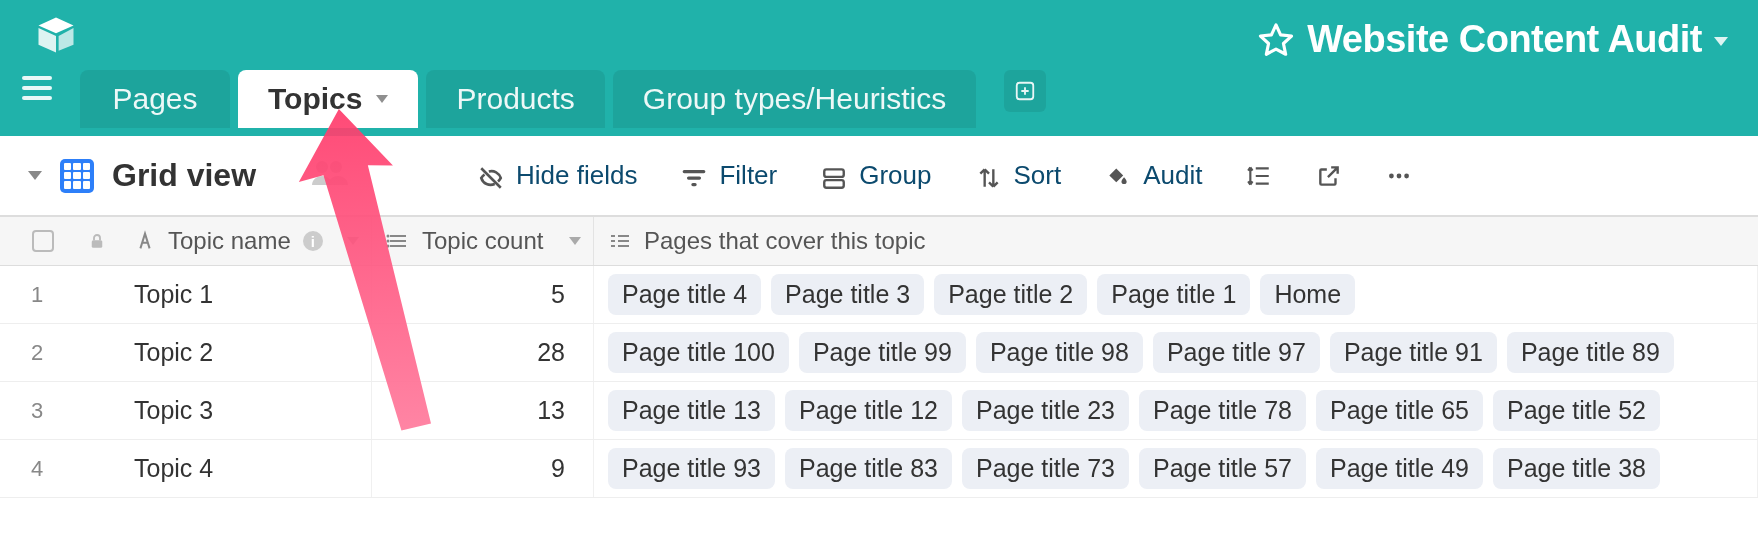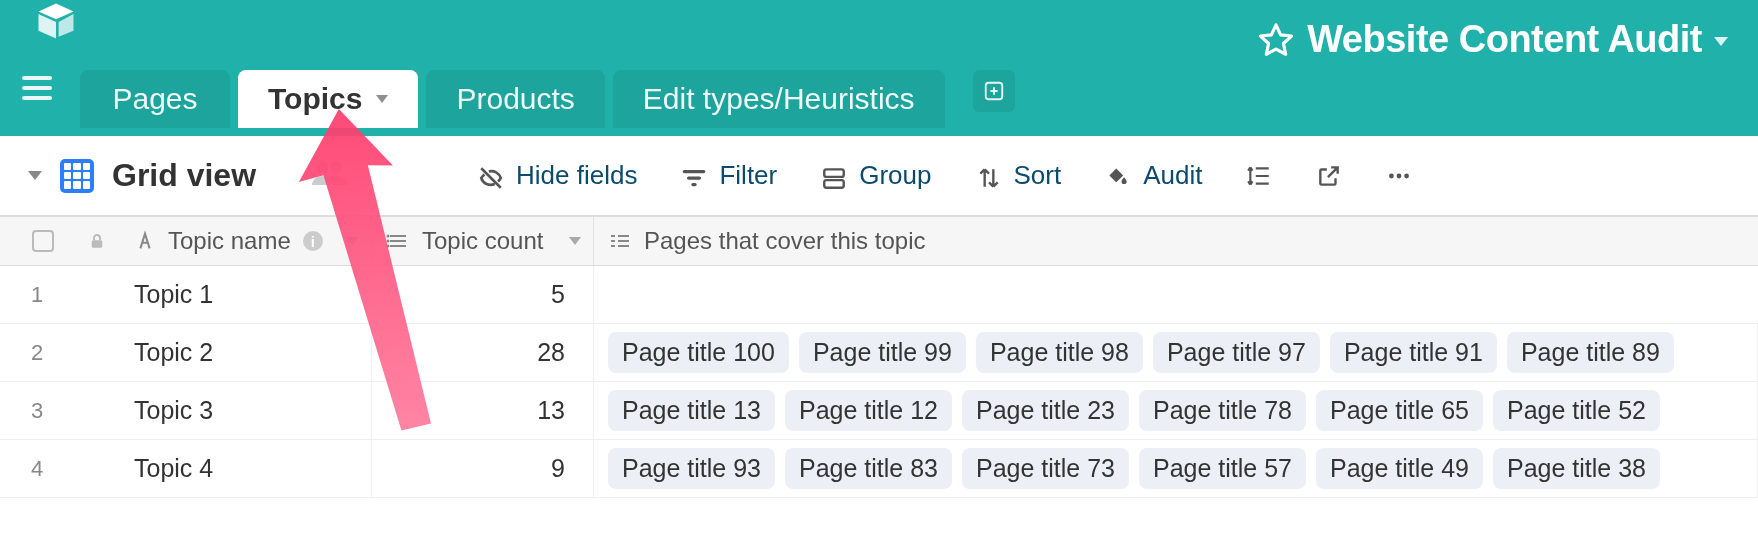--- a/index.html
+++ b/index.html
@@ -1,20 +1,20 @@
 <!DOCTYPE html>
 <html><head>
 <meta charset="utf-8">
 <style>
   * { box-sizing: border-box; margin: 0; padding: 0; }
   html, body { width: 1758px; height: 558px; font-family: -apple-system, BlinkMacSystemFont, "Segoe UI", Helvetica, Arial, sans-serif; overflow: hidden; background: #fff; }
   
   
   .header { background: #20b2aa; color: #fff; width: 100%; position: relative; }
-  .header-top { height: 70px; display: flex; padding: 0 20px; }
+  .header-top { height: 70px; display: flex; align-items: center; padding: 0 20px; }
   .logo { width: 42px; height: 42px; margin-left: 15px; display:flex; align-items:center; justify-content:center; }
   .title-area { position: absolute; right: 30px; top: 18px; display: flex; align-items: center; gap: 12px; }
   .star { width: 38px; height: 38px; }
   .base-title { font-size: 38px; font-weight: 700; letter-spacing: -0.5px; }
   .title-caret { width: 0; height: 0; border-left: 7px solid transparent; border-right: 7px solid transparent; border-top: 9px solid rgba(255,255,255,0.85); margin-top: 4px; }
 
   
   .tabs-row { height: 66px; display: flex; align-items: flex-start; padding-left: 12px; }
   .hamburger { width: 36px; height: 36px; display:flex; flex-direction:column; justify-content:center; gap:6px; margin: 0 22px 18px 10px; cursor:pointer; }
   .hamburger span { display:block; height:4px; width:30px; background: rgba(255,255,255,0.9); border-radius:2px; }
@@ -99,21 +99,21 @@
         <span>Pages</span>
       </div>
       <div class="tab active">
         <span>Topics</span>
         <span class="tab-caret"></span>
       </div>
       <div class="tab">
         <span>Products</span>
       </div>
       <div class="tab" style="min-width:330px">
-        <span>Edit types/Heuristics</span>
+        <span>Group types/Heuristics</span>
       </div>
       <div class="add-tab">
         <svg viewBox="0 0 24 24">
             <rect x="3" y="3" width="18" height="18" rx="3" fill="none" stroke="currentColor" stroke-width="2"></rect>
             <path d="M12 8v8M8 12h8" stroke="currentColor" stroke-width="2"></path>
           </svg>
       </div>
     </div>
   </div>
 
@@ -244,20 +244,27 @@
       <span>Pages that cover this topic</span>
     </div>
   </div>
 
   <div id="rows-container">
       <div class="row">
         <div class="rn">1</div>
         <div class="lockcell"></div>
         <div class="cell cell-name">Topic 1</div>
         <div class="cell cell-count">5</div>
+        <div class="cell cell-pages">
+          <span class="pill">Page title 4</span>
+          <span class="pill">Page title 3</span>
+          <span class="pill">Page title 2</span>
+          <span class="pill">Page title 1</span>
+          <span class="pill">Home</span>
+        </div>
       </div>
       <div class="row">
         <div class="rn">2</div>
         <div class="lockcell"></div>
         <div class="cell cell-name">Topic 2</div>
         <div class="cell cell-count">28</div>
         <div class="cell cell-pages">
           <span class="pill">Page title 100</span>
           <span class="pill">Page title 99</span>
           <span class="pill">Page title 98</span>

